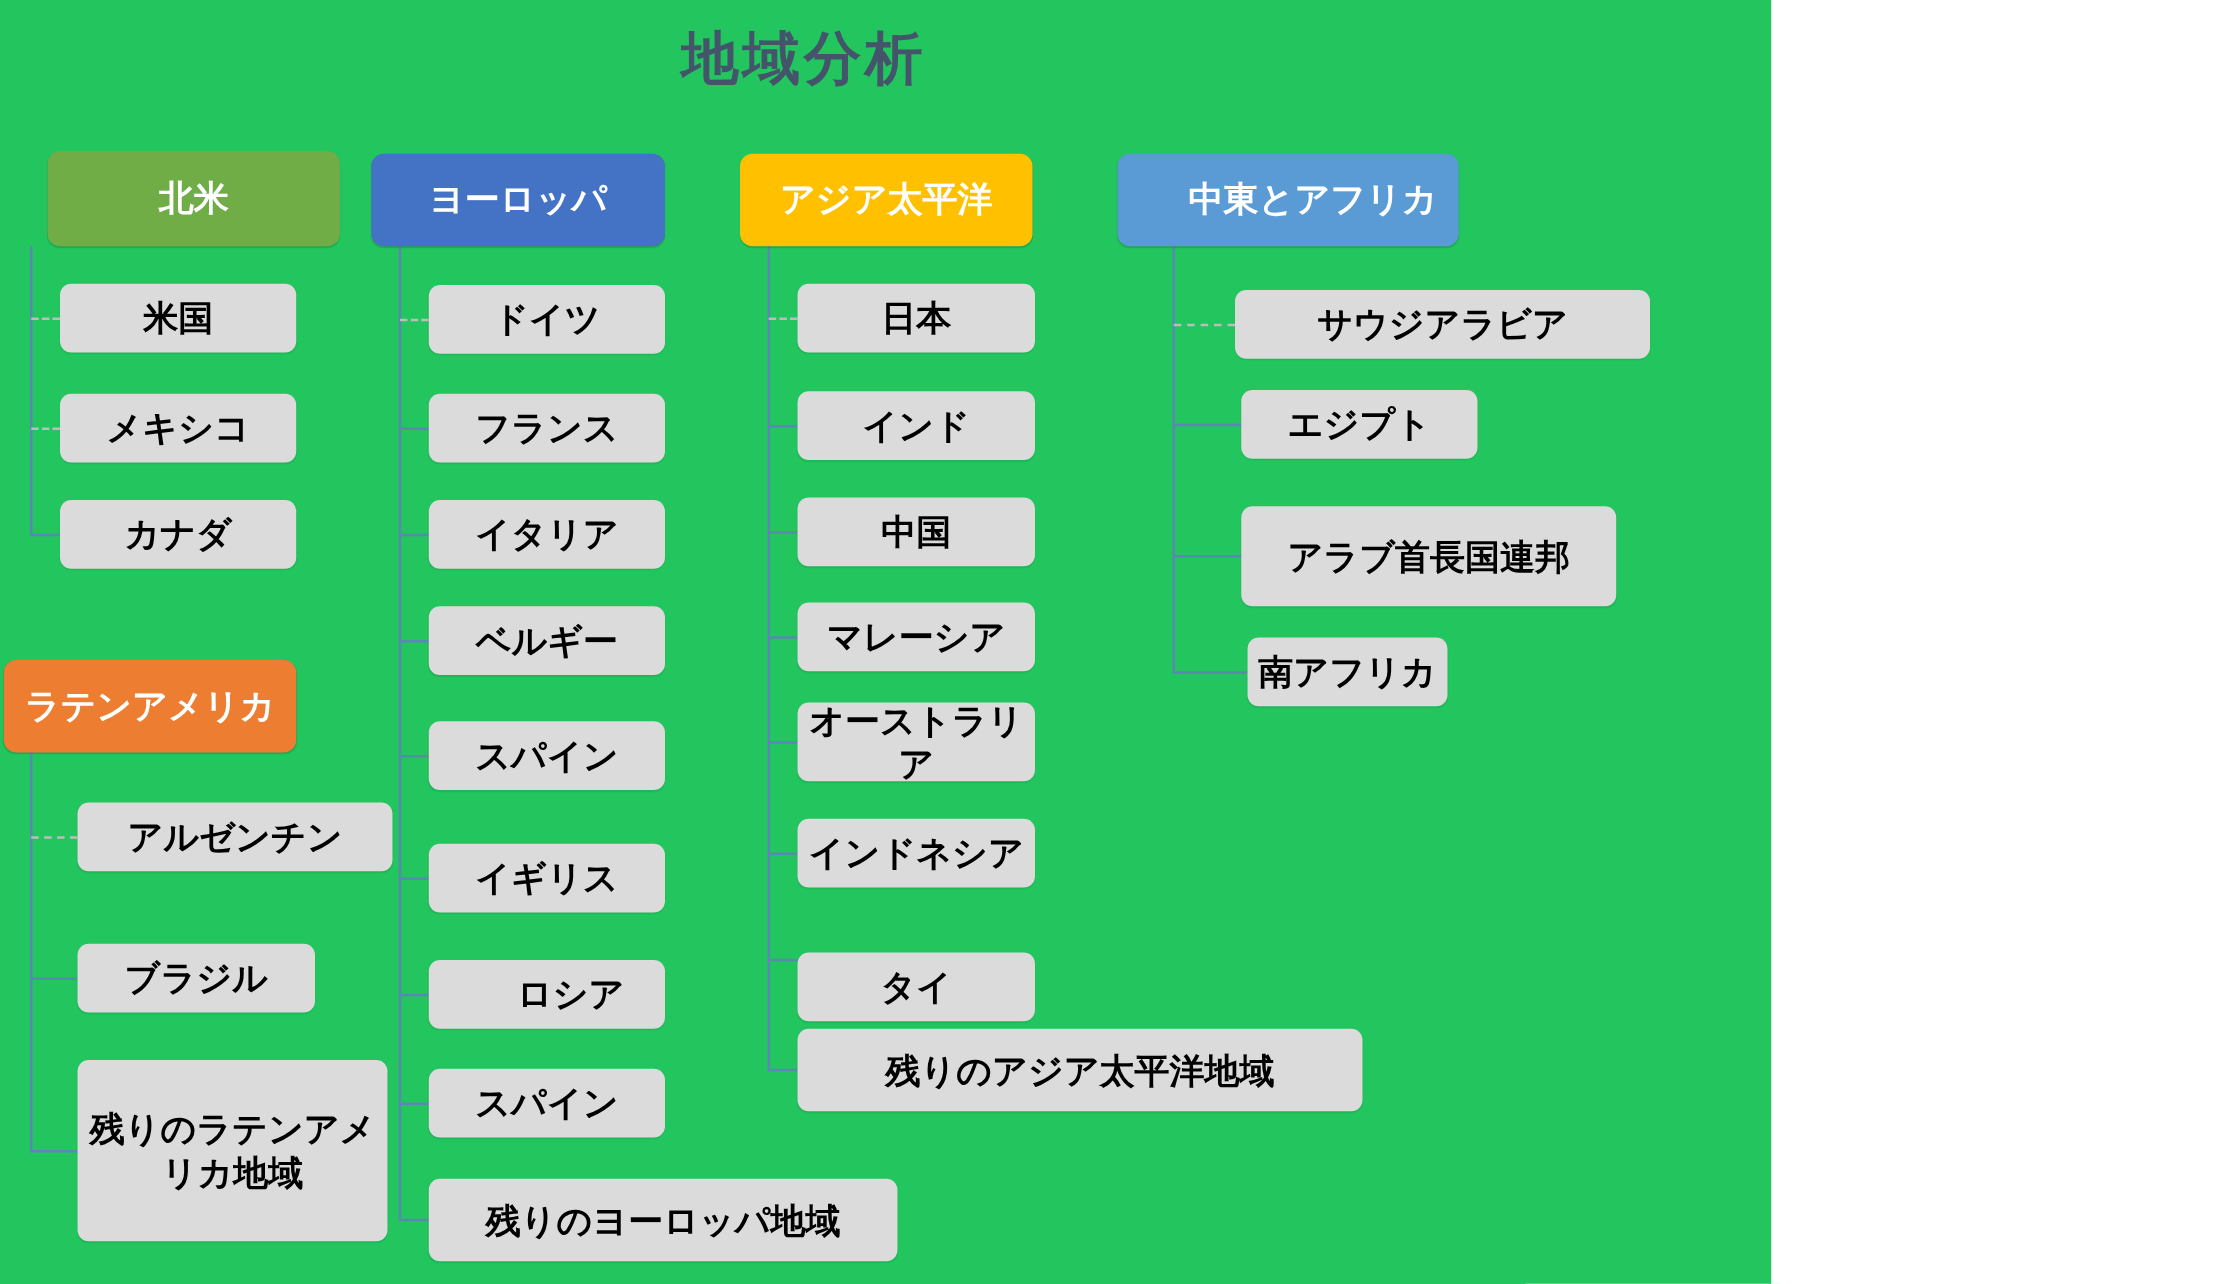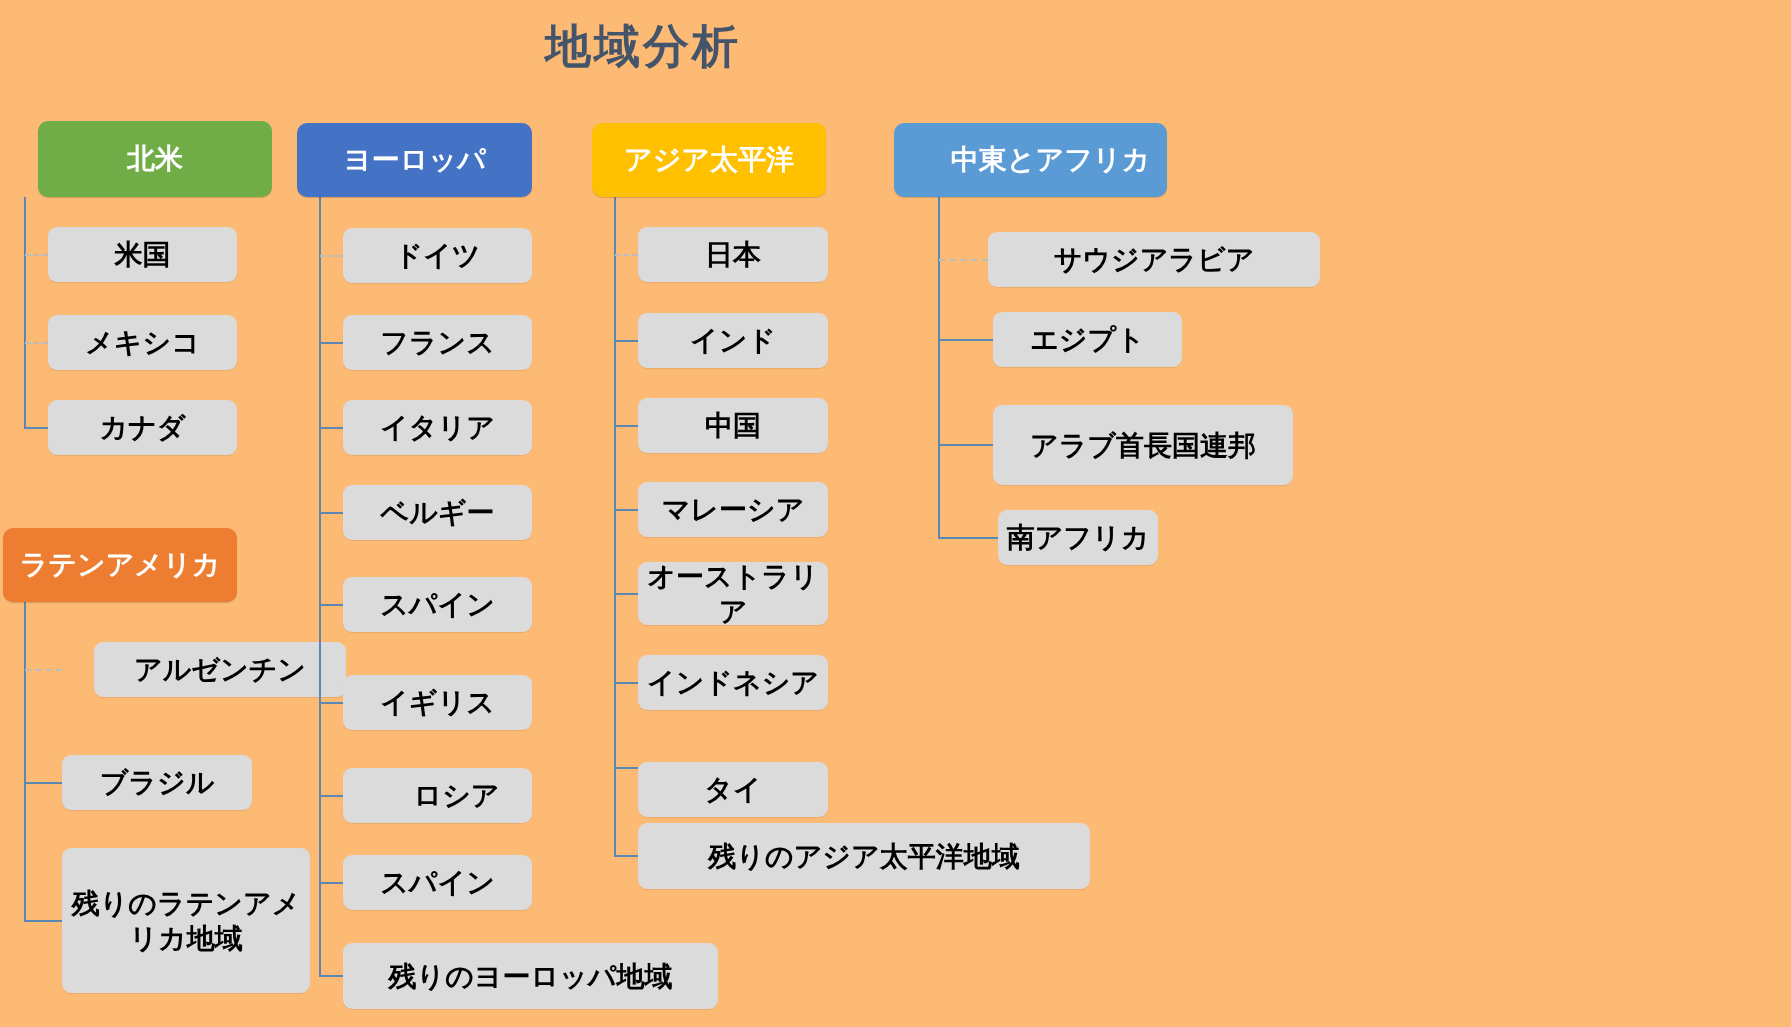--- a/index.html
+++ b/index.html
@@ -1,17 +1,17 @@
 <!DOCTYPE html>
 <html><head>
 <meta charset="utf-8">
 <style>
   html,body{margin:0;padding:0;background:#ffffff;}
   body{width:1791px;height:1027px;font-family:"Liberation Sans",sans-serif;overflow:hidden;}
-  #canvas{position:relative;width:1791px;height:1027px;background:#fdba74;}
+  #canvas{position:relative;width:1417px;height:1027px;background:#22c55e;}
   .title{
     position:absolute;left:420px;top:16px;width:446px;
     text-align:center;font-size:46px;font-weight:700;letter-spacing:3px;
   }
   .hdr{
     position:absolute;border-radius:10px;
     display:flex;align-items:center;justify-content:center;
     font-size:28px;font-weight:700;text-align:center;
     box-shadow:0 1px 1px rgba(0,0,0,0.15);
   }
@@ -33,21 +33,21 @@
 <div class="trunk" style="left: 24px; top: 197px; height: 231.5px; background: rgb(91, 135, 181);"></div>
     <div class="stub" style="left: 25px; top: 253.5px; width: 23px; border-top: 2px dashed rgb(189, 189, 189);"></div>
     <div class="node" style="left: 48px; top: 227px; width: 189px; height: 55px; background: rgb(219, 219, 219); color: rgb(0, 0, 0);">米国</div>
     <div class="stub" style="left: 25px; top: 341.5px; width: 23px; border-top: 2px dashed rgb(189, 189, 189);"></div>
     <div class="node" style="left: 48px; top: 315px; width: 189px; height: 55px; background: rgb(219, 219, 219); color: rgb(0, 0, 0);">メキシコ</div>
     <div class="stub" style="left: 25px; top: 426.5px; width: 23px; border-top: 2px solid rgb(91, 135, 181);"></div>
     <div class="node" style="left: 48px; top: 400px; width: 189px; height: 55px; background: rgb(219, 219, 219); color: rgb(0, 0, 0);">カナダ</div>
     <div class="hdr" style="left: 18px; top: 121px; width: 234px; height: 76px; background: rgb(112, 173, 71); color: rgb(255, 255, 255); margin-left: 20px;">北米</div>
     <div class="trunk" style="left: 24px; top: 602px; height: 319.5px; background: rgb(91, 135, 181);"></div>
     <div class="stub" style="left: 25px; top: 668.5px; width: 37px; border-top: 2px dashed rgb(189, 189, 189);"></div>
-    <div class="node" style="left: 62px; top: 642px; width: 252px; height: 55px; background: rgb(219, 219, 219); color: rgb(0, 0, 0); margin-left: 32px;">アルゼンチン</div>
+    <div class="node" style="left: 62px; top: 642px; width: 252px; height: 55px; background: rgb(219, 219, 219); color: rgb(0, 0, 0);">アルゼンチン</div>
     <div class="stub" style="left: 25px; top: 781.5px; width: 37px; border-top: 2px solid rgb(91, 135, 181);"></div>
     <div class="node" style="left: 62px; top: 755px; width: 190px; height: 55px; background: rgb(219, 219, 219); color: rgb(0, 0, 0);">ブラジル</div>
     <div class="stub" style="left: 25px; top: 919.5px; width: 37px; border-top: 2px solid rgb(91, 135, 181);"></div>
     <div class="node" style="left: 62px; top: 848px; width: 248px; height: 145px; background: rgb(219, 219, 219); color: rgb(0, 0, 0);">残りのラテンアメリカ地域</div>
     <div class="hdr" style="left: 3px; top: 528px; width: 234px; height: 74px; background: rgb(237, 125, 49); color: rgb(255, 255, 255);">ラテンアメリカ</div>
     <div class="trunk" style="left: 319px; top: 197px; height: 780px; background: rgb(91, 135, 181);"></div>
     <div class="stub" style="left: 320px; top: 254.5px; width: 23px; border-top: 2px dashed rgb(189, 189, 189);"></div>
     <div class="node" style="left: 343px; top: 228px; width: 189px; height: 55px; background: rgb(219, 219, 219); color: rgb(0, 0, 0); text-align: center;">ドイツ</div>
     <div class="stub" style="left: 320px; top: 341.5px; width: 23px; border-top: 2px solid rgb(91, 135, 181);"></div>
     <div class="node" style="left: 343px; top: 315px; width: 189px; height: 55px; background: rgb(219, 219, 219); color: rgb(0, 0, 0);">フランス</div>

